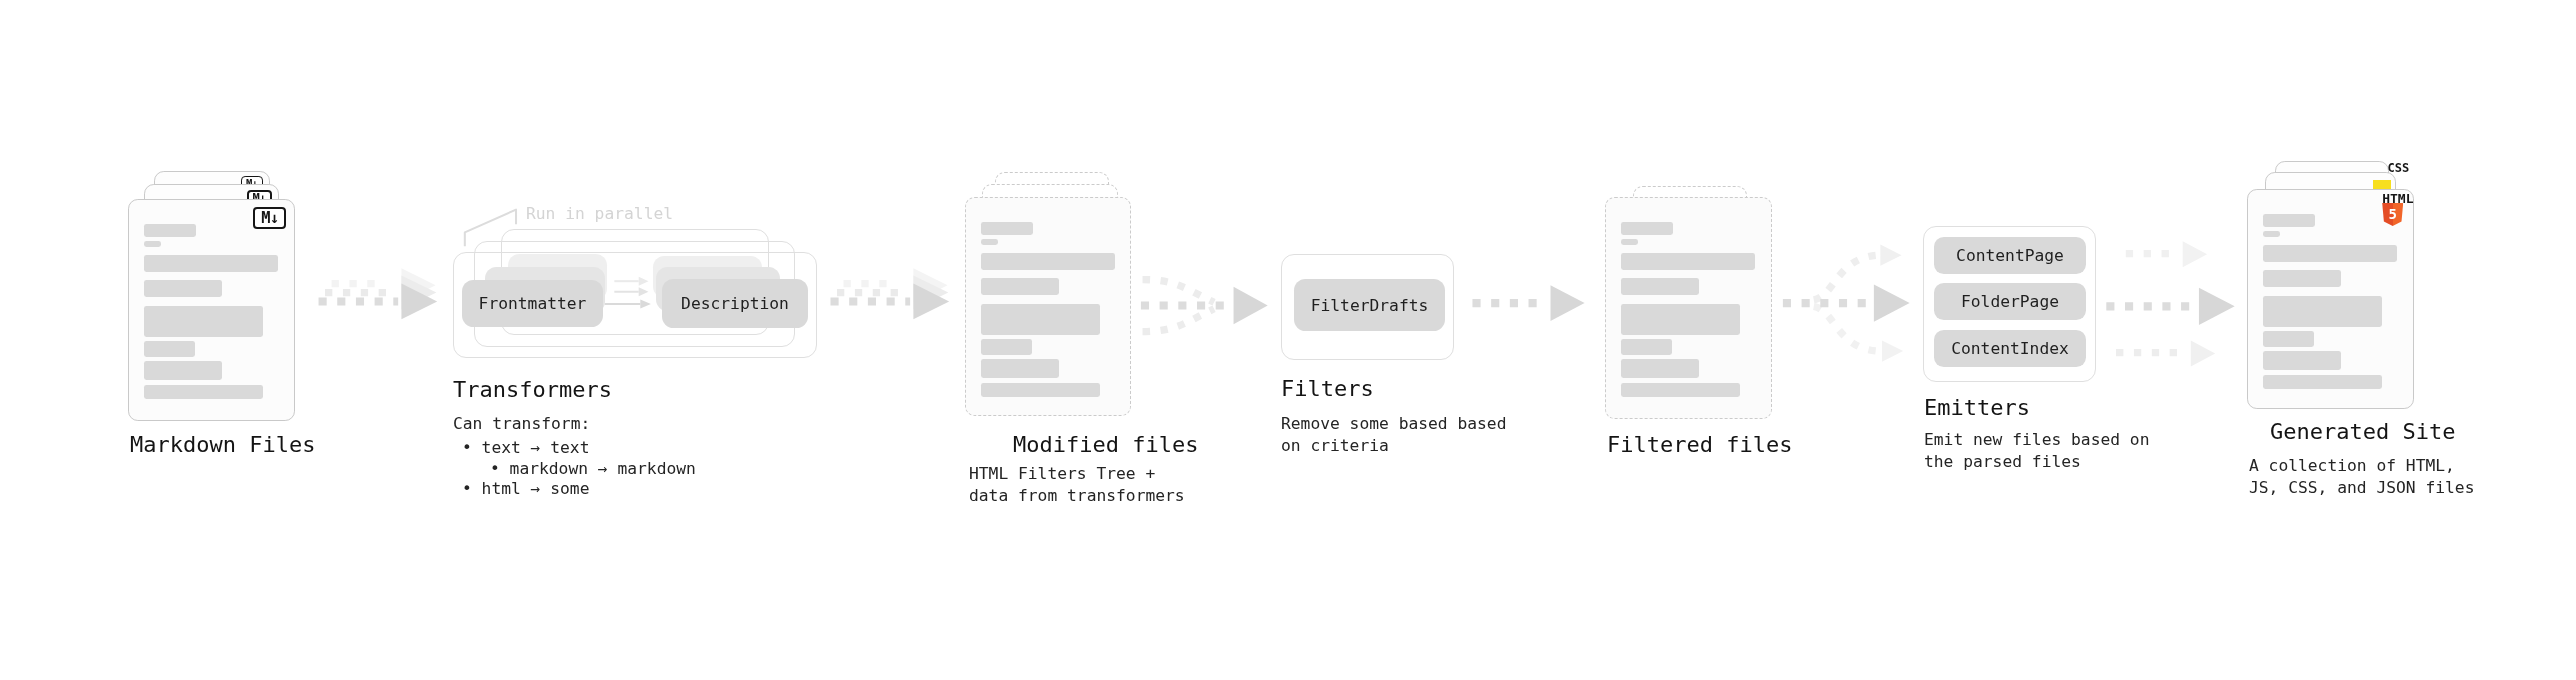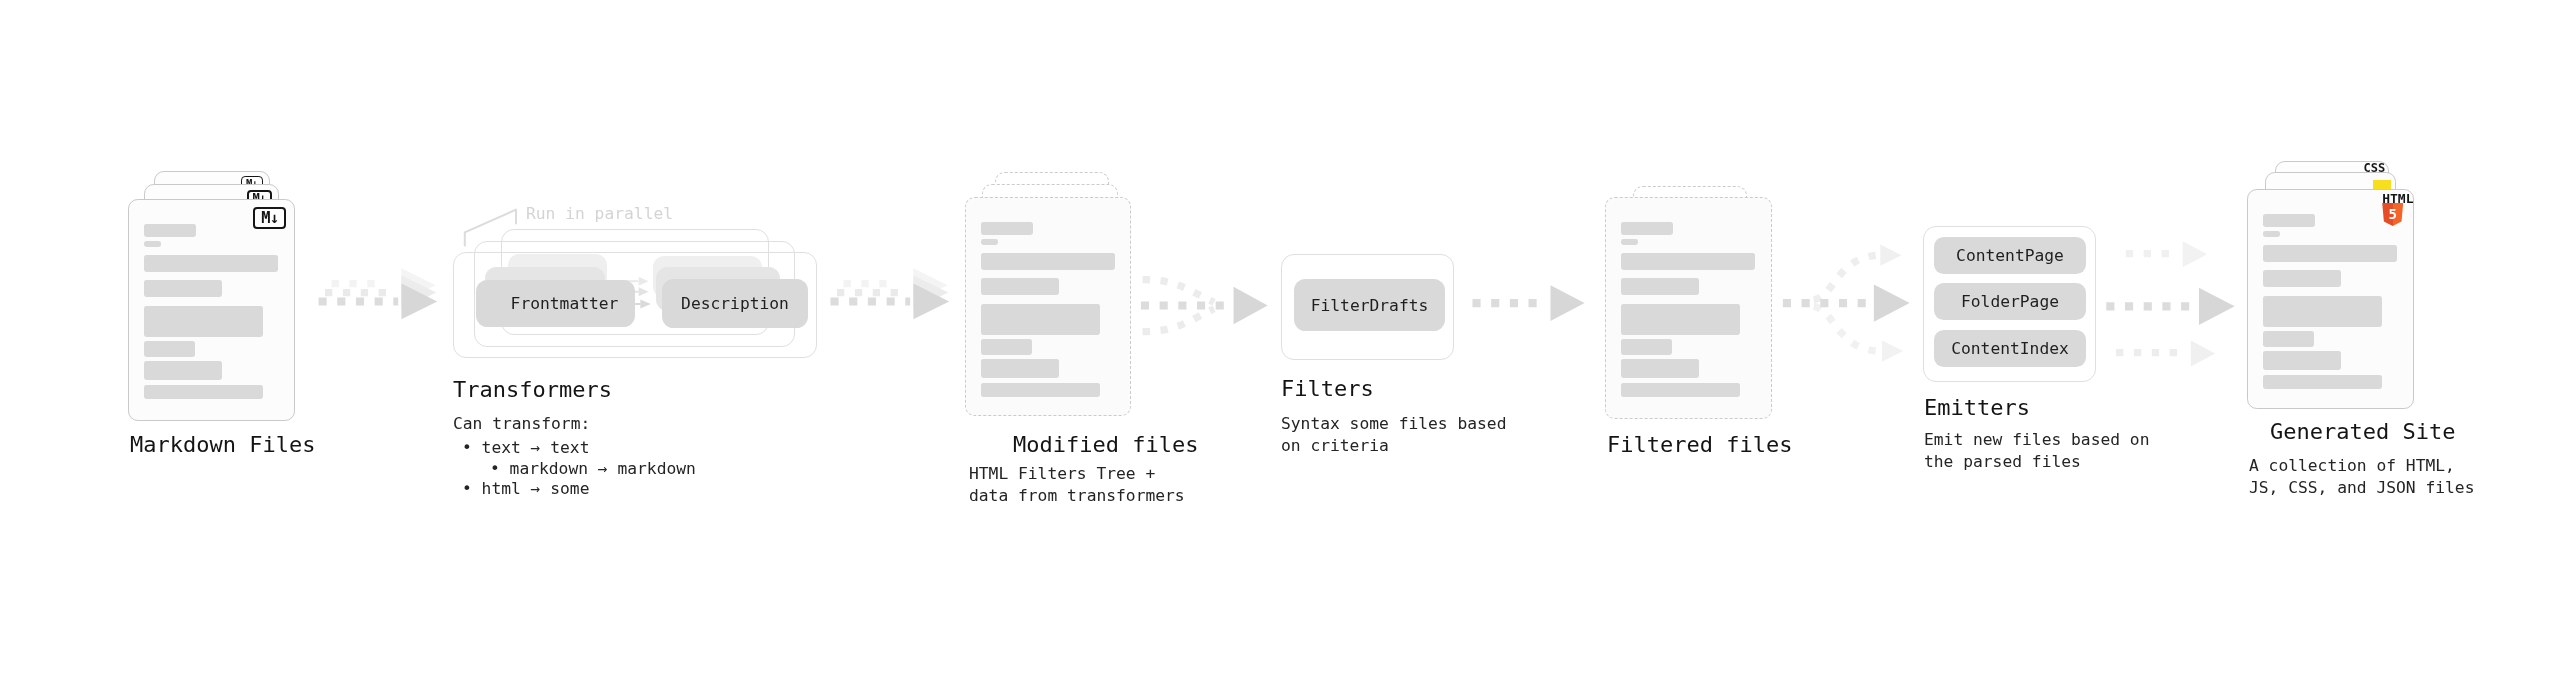--- a/index.html
+++ b/index.html
@@ -41,21 +41,21 @@
   .ghost{position:absolute;border-radius:11.4px;}
 
   
   .title{position:absolute;font-size:22px;color:#141414;line-height:1.15;white-space:nowrap;}
   .sub{position:absolute;font-size:16.3px;color:#242424;line-height:22px;white-space:pre-line;}
   .bullet{position:absolute;font-size:16.3px;color:#242424;line-height:20.3px;white-space:nowrap;}
   .annotation{position:absolute;font-size:16.3px;color:#d4d4d4;white-space:nowrap;}
 
   
   .badge-css{position:absolute;width:16.3px;text-align:center;}
-  .badge-css .word{font-size:12px;font-weight:bold;color:#161616;line-height:5.7px;display:block;}
+  .badge-css .word{font-size:12px;font-weight:bold;color:#161616;line-height:5.7px;display:block;margin-left:24px;}
   .badge-css .blue{display:block;height:3.3px;background:#2965f1;margin-top:0.8px;border-radius:0.8px;}
   .badge-js{position:absolute;width:18px;height:9px;background:#f7df1e;}
   .badge-html5{position:absolute;width:21px;text-align:center;}
   .badge-html5 .word{font-size:13px;font-weight:bold;color:#161616;line-height:7.3px;display:block;}
   .badge-html5 .shield{position:relative;width:21px;height:23px;margin-top:0.8px;
     background:linear-gradient(90deg,#e44d26 50%,#f16529 50%);
     clip-path:polygon(0% 0%,100% 0%,92% 80%,50% 100%,8% 80%);
     display:flex;align-items:center;justify-content:center;}
   .badge-html5 .digit{color:#ffffff;font-size:14px;font-weight:bold;line-height:1;}
 </style>
@@ -145,21 +145,21 @@
   <div class="title" style="left:130px;top:432px;">Markdown Files</div>
 </div>
 
 <div>
   <div class="panel" style="left:501px;top:229px;width:268px;height:106px;"></div>
   <div class="panel" style="left:474px;top:241px;width:321px;height:106px;"></div>
   <div class="panel" style="left:453px;top:252px;width:364px;height:106px;"></div>
 
   <div class="ghost" style="left:508px;top:254px;width:99px;height:46px;background:#efefef;"></div>
   <div class="ghost" style="left:485px;top:267px;width:120px;height:46px;background:#e5e5e5;"></div>
-  <div class="chip" style="left:476px;top:280px;width:141px;height:47px;padding-left:18px;">Frontmatter</div>
+  <div class="chip" style="left:462px;top:280px;width:141px;height:47px;">Frontmatter</div>
 
   <div class="ghost" style="left:653px;top:256px;width:109px;height:42px;background:#efefef;"></div>
   <div class="ghost" style="left:656px;top:267px;width:124px;height:44px;background:#e5e5e5;"></div>
   <div class="chip" style="left:662px;top:279px;width:146px;height:49px;">Description</div>
 
   <div class="annotation" style="left:526px;top:204px;">Run in parallel</div>
 
   <div class="title" style="left:453px;top:377px;">Transformers</div>
   <div class="sub" style="left:453px;top:413px;">Can transform:</div>
   <div class="bullet" style="left:462px;top:438px;">• text → text</div>
@@ -182,21 +182,21 @@
   </div>
   <div class="title" style="left:969px;top:432px;margin-left:44px;">Modified files</div>
   <div class="sub" style="left:969px;top:463px;">HTML Filters Tree +
 data from transformers</div>
 </div>
 
 <div>
   <div class="panel filled" style="left:1281px;top:254px;width:173px;height:106px;"></div>
   <div class="chip" style="left:1294px;top:279px;width:151px;height:52px;">FilterDrafts</div>
   <div class="title" style="left:1281px;top:376px;">Filters</div>
-  <div class="sub" style="left:1281px;top:413px;">Syntax some files based
+  <div class="sub" style="left:1281px;top:413px;">Remove some based based
 on criteria</div>
 </div>
 
 <div>
   <div class="doc dashed" style="left:1633px;top:186px;width:114px;height:222px;background:#ffffff;"></div>
   <div class="doc dashed" style="left:1605px;top:197px;width:167px;height:222px;">
     <i class="bar b1"></i>
     <i class="bar b2"></i>
     <i class="bar b3"></i>
     <i class="bar b4"></i>

